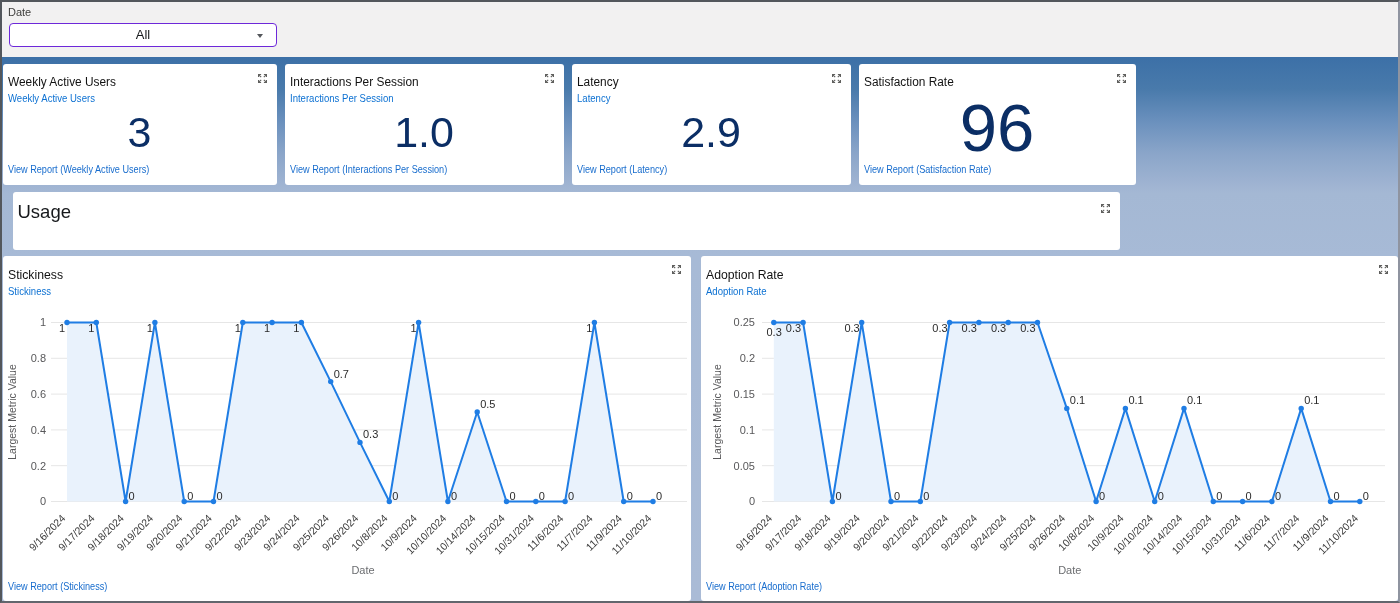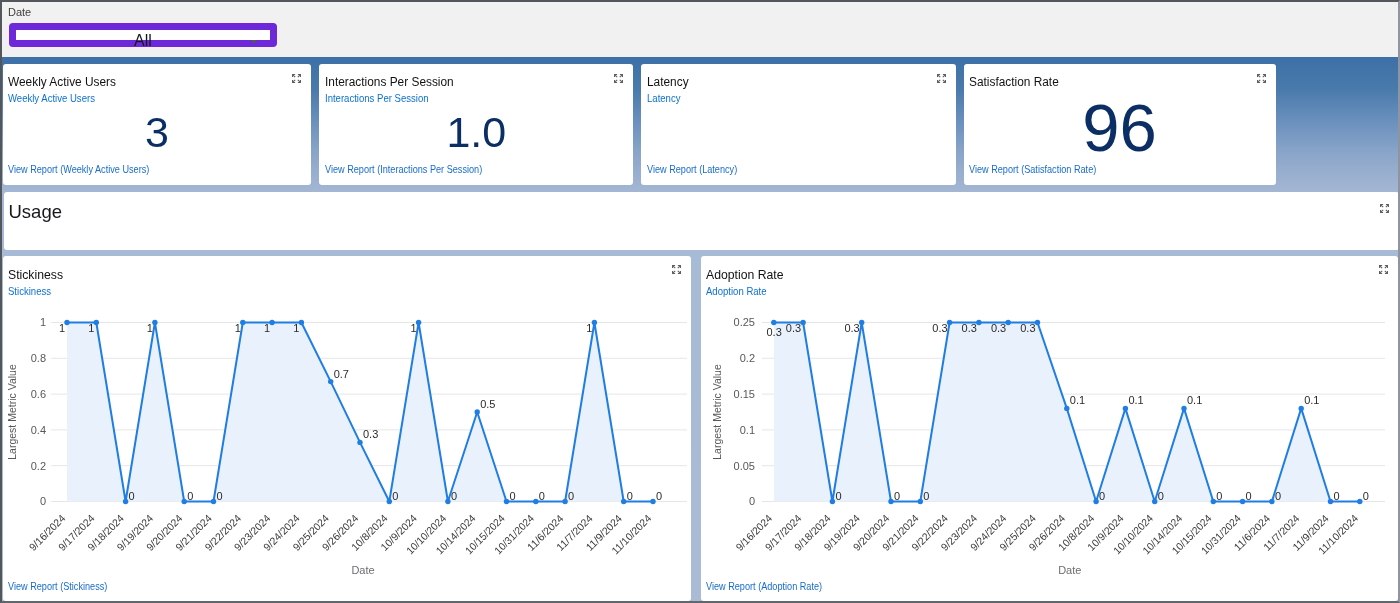--- a/index.html
+++ b/index.html
@@ -2,37 +2,37 @@
 <html><head><meta charset="utf-8">
 <style>
 * { margin:0; padding:0; box-sizing:border-box; }
 html,body { width:1400px; height:603px; overflow:hidden; }
 body { font-family:"Liberation Sans", sans-serif; position:relative;
   border-top:2px solid #53575c; border-left:2px solid #53575c;
   border-right:2px solid #8f94a0; border-bottom:2px solid #62666d; background:#fff; }
 #filterbar { position:absolute; left:0; top:0; width:1396px; height:55px; background:#f2f1f1; }
 .flabel { position:absolute; left:6px; top:3.5px; font-size:11px; color:#3e3e3c; }
 .dd { position:absolute; left:7px; top:20.5px; width:268px; height:24px; background:#fff;
-  border:7px solid #6d28d9; border-radius:4px; font-size:16px; color:#16181b;
+  border:1px solid #6d28d9; border-radius:4px; font-size:13px; color:#16181b;
   text-align:center; line-height:22px; }
 .dd .caret { position:absolute; right:13.5px; top:10px; width:0; height:0;
   border-left:3.5px solid transparent; border-right:3.5px solid transparent; border-top:4.2px solid #54575b; }
 #dash { position:absolute; left:0; top:55px; width:1396px; height:544px;
   background:linear-gradient(to bottom, #3c70a7 0px, #497aab 32px, #6a90bd 64px,
     #8aa5c9 96px, #9db2d1 124px, #a4b8d4 136px, #a7bad6 200px, #aabbd6 544px); }
-.row1 { position:absolute; left:0.5px; top:6.5px; width:1273px; height:121.5px; display:flex; gap:8px; }
+.row1 { position:absolute; left:0.5px; top:6.5px; width:1133px; height:121.5px; display:flex; gap:8px; }
 .mcard { position:relative; background:#fff; border-radius:3px; }
 .mcard:nth-child(1){width:339px} .mcard:nth-child(2){width:345px} .mcard:nth-child(3){width:345px} .mcard:nth-child(4){width:342.5px}
 .mtitle { position:absolute; left:5.5px; top:11px; font-size:12.5px; color:#121212; transform:scaleX(0.95); transform-origin:left; }
 .sub { position:absolute; left:5.5px; top:28px; font-size:10.5px; color:#0b70d2; transform:scaleX(0.91); transform-origin:left; }
 .num { position:absolute; left:0; right:0; top:44px; text-align:center; color:#0b2e65; line-height:48px; }
 .link { font-size:10.5px; color:#176ccd; text-decoration:none; transform:scaleX(0.87); transform-origin:left; }
 .mlink { position:absolute; left:5.5px; top:99.5px; }
 .xic { position:absolute; right:10px; top:10.5px; }
-#usage { position:absolute; left:2px; top:134.5px; width:1395px; height:58px; background:#fff; border-radius:3px; }
+#usage { position:absolute; left:11px; top:134.5px; width:1107px; height:58px; background:#fff; border-radius:3px; }
 #usage .utitle { position:absolute; left:4.5px; top:9.5px; font-size:18.5px; color:#16181b; }
 #usage .xic { top:12.5px; }
 .crow { position:absolute; left:0.5px; top:199px; width:1395px; height:345px; }
 .ccard { position:absolute; top:0; height:345px; background:#fff; border-radius:3px; }
 #c1 { left:0; width:688px; }
 #c2 { left:698px; width:697px; }
 .ctitle { position:absolute; left:5.5px; top:11px; font-size:13px; color:#121212; transform:scaleX(0.94); transform-origin:left; }
 .csub { position:absolute; left:5.5px; top:29px; font-size:10.5px; color:#0b70d2; transform:scaleX(0.91); transform-origin:left; }
 .clink { position:absolute; left:5.5px; top:324px; }
 .ccard svg.chart { position:absolute; left:0; top:0; }
@@ -80,20 +80,21 @@
           <g stroke="#60605e" stroke-width="1.1" fill="none">
             <path d="M0.55,3.1 L0.55,0.55 L3.1,0.55"></path>
             <path d="M5.9,0.55 L8.45,0.55 L8.45,3.1"></path>
             <path d="M8.45,5.9 L8.45,8.45 L5.9,8.45"></path>
             <path d="M3.1,8.45 L0.55,8.45 L0.55,5.9"></path>
             <path d="M1.1,1.1 L3.2,3.2 M7.9,1.1 L5.8,3.2 M7.9,7.9 L5.8,5.8 M1.1,7.9 L3.2,5.8"></path>
           </g>
         </svg>
         <div class="mtitle">Latency</div>
         <div class="sub">Latency</div>
+        <div class="num" style="font-size:43px">2.9</div>
         <a class="link mlink">View Report (Latency)</a>
       </div>
     <div class="mcard">
         <svg class="xic" width="9" height="9" viewBox="0 0 9 9">
           <g stroke="#60605e" stroke-width="1.1" fill="none">
             <path d="M0.55,3.1 L0.55,0.55 L3.1,0.55"></path>
             <path d="M5.9,0.55 L8.45,0.55 L8.45,3.1"></path>
             <path d="M8.45,5.9 L8.45,8.45 L5.9,8.45"></path>
             <path d="M3.1,8.45 L0.55,8.45 L0.55,5.9"></path>
             <path d="M1.1,1.1 L3.2,3.2 M7.9,1.1 L5.8,3.2 M7.9,7.9 L5.8,5.8 M1.1,7.9 L3.2,5.8"></path>

